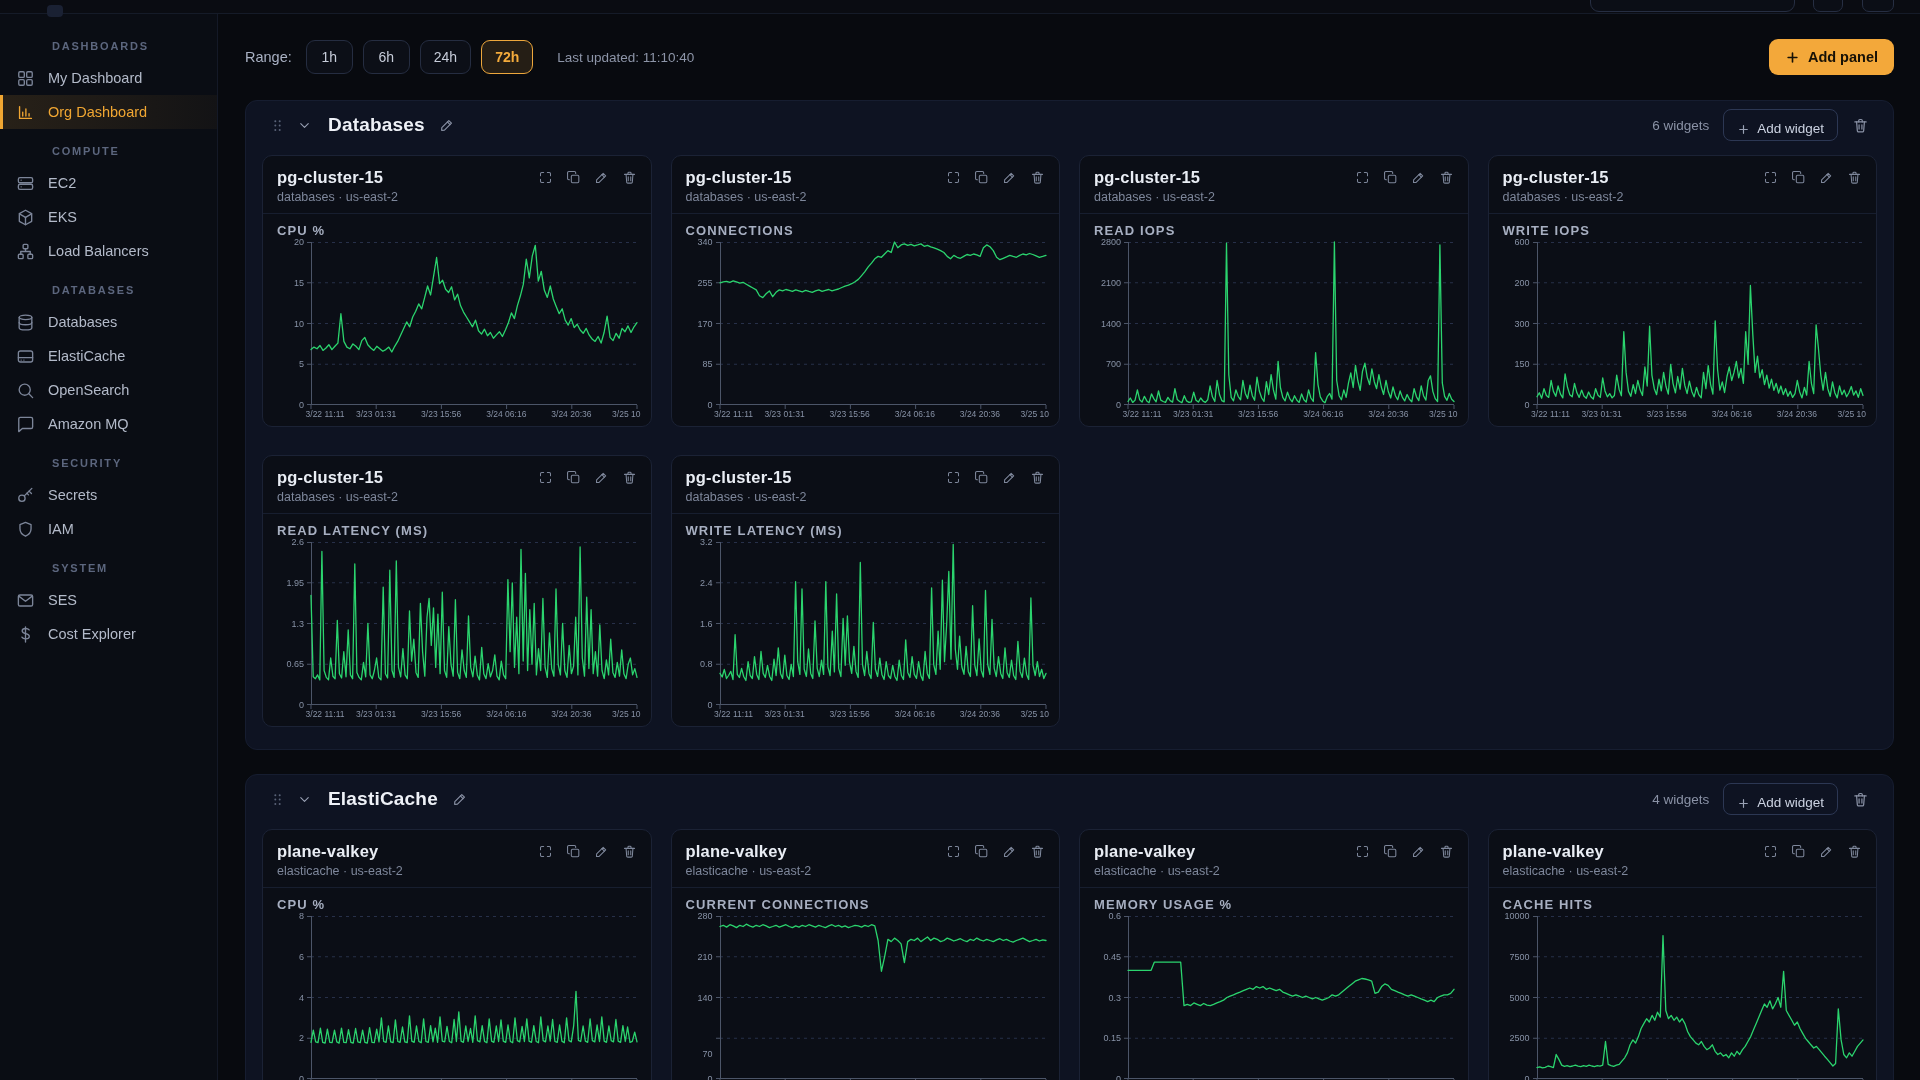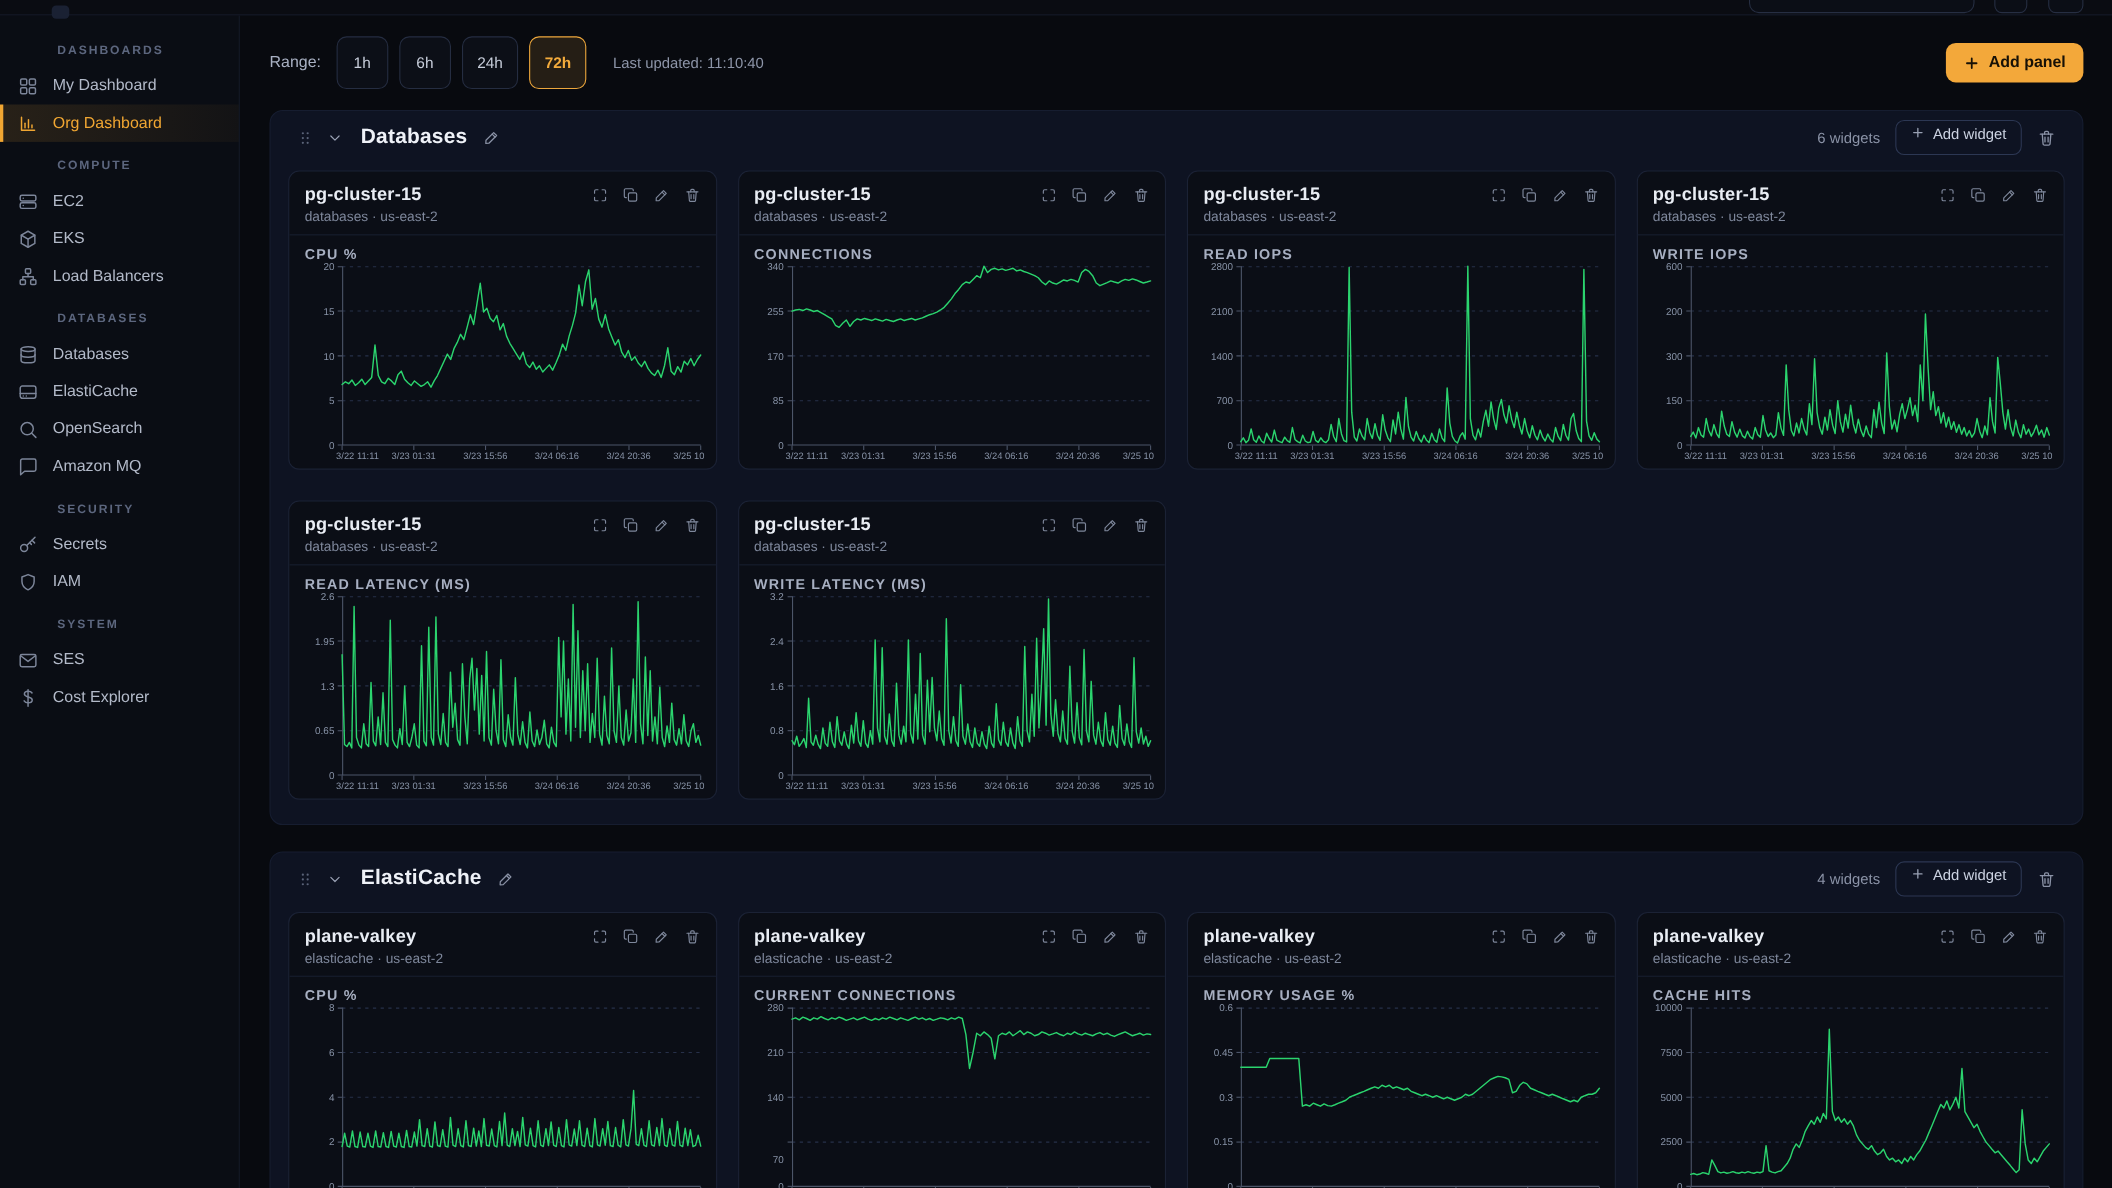--- a/index.html
+++ b/index.html
@@ -28,38 +28,38 @@
   .side-item .icon { width:19px; height:19px; color:#7c8599; flex:none; }
   .side-item .icon svg { width:19px; height:19px; }
   .side-item.active { background:linear-gradient(90deg, rgba(240,166,50,.13), rgba(240,166,50,.04)); border-left-color:#f0a632; color:#f0a632; }
   .side-item.active .icon { color:#f0a632; }
 
   
   .content { position:absolute; left:219px; top:14px; right:0; bottom:0; padding:24px 26px 0; overflow:hidden; }
 
   .toolbar { display:flex; align-items:center; height:38px; }
   .range-label { font-size:14.5px; color:#a9b1c3; margin-right:14px; }
-  .range-btn { height:48px; min-width:47px; padding:0 13px; margin-right:10px; border-radius:9px; border:1px solid #252d41; background:#0c0f17; color:#c7cdda; font-size:14px; font-family:inherit; cursor:pointer; }
+  .range-btn { height:34px; min-width:47px; padding:0 13px; margin-right:10px; border-radius:9px; border:1px solid #252d41; background:#0c0f17; color:#c7cdda; font-size:14px; font-family:inherit; cursor:pointer; }
   .range-btn.active { border:1.5px solid #eda73c; color:#f3ab3c; background:rgba(243,171,60,.13); font-weight:bold; }
   .last-updated { margin-left:14px; font-size:13.5px; color:#8d95a8; }
   .add-panel-btn { margin-left:auto; height:36px; padding:0 16px; border-radius:9px; border:none; background:#f3a83a; color:#171106; font-weight:bold; font-size:14.5px; font-family:inherit; display:flex; align-items:center; gap:8px; cursor:pointer; }
   .add-panel-btn .icon svg { width:15px; height:15px; stroke-width:2.6; }
 
   .panel { margin-top:24px; background:#0e1322; border:1px solid #161d30; border-radius:12px; }
   .panel-header { height:48px; display:flex; align-items:center; padding:0 24px; gap:12px; }
   .panel-header .icon { color:#99a1b4; cursor:pointer; }
   .drag-handle svg { width:15px; height:17px; }
   .drag-handle { color:#5a6378 !important; }
   .chev svg { width:15px; height:15px; }
   .panel-title { font-size:19px; font-weight:600; color:#eef1f7; margin:0 2px 0 4px; letter-spacing:.2px; }
   .panel-edit svg { width:16px; height:16px; }
   .panel-edit { color:#8a92a6 !important; }
   .panel-right { margin-left:auto; display:flex; align-items:center; gap:14px; }
   .widgets-count { font-size:13.5px; color:#8a92a6; }
-  .add-widget-btn { height:32px; padding:4px 13px; border-radius:8px; border:1px solid #2c3753; background:transparent; color:#ccd3e2; font-size:13.5px; font-family:inherit; display:flex; align-items:flex-start; gap:7px; cursor:pointer; }
+  .add-widget-btn { height:32px; padding:4px 13px; border-radius:8px; border:1px solid #2c3753; background:transparent; color:#ccd3e2; font-size:13.5px; font-family:inherit; display:flex; align-items:flex-end; gap:7px; cursor:pointer; }
   .add-widget-btn .icon svg { width:13px; height:13px; stroke-width:2.2; }
   .panel-trash svg { width:17px; height:17px; }
   .panel-trash { color:#8a92a6 !important; }
 
   .widgets-grid { display:grid; grid-template-columns:repeat(4,1fr); gap:28px 19px; padding:6px 16px 22px; }
   .card { background:#0b0e16; border:1px solid #1b2235; border-radius:10px; height:272px; display:flex; flex-direction:column; overflow:hidden; }
   .card-header { padding:12px 14px 9px; border-bottom:1px solid #171e2f; }
   .card-title-row { display:flex; align-items:center; }
   .card-title { font-size:16.5px; font-weight:600; color:#e9edf4; letter-spacing:.2px; }
   .card-icons { margin-left:auto; display:flex; gap:13px; color:#7e879b; }

